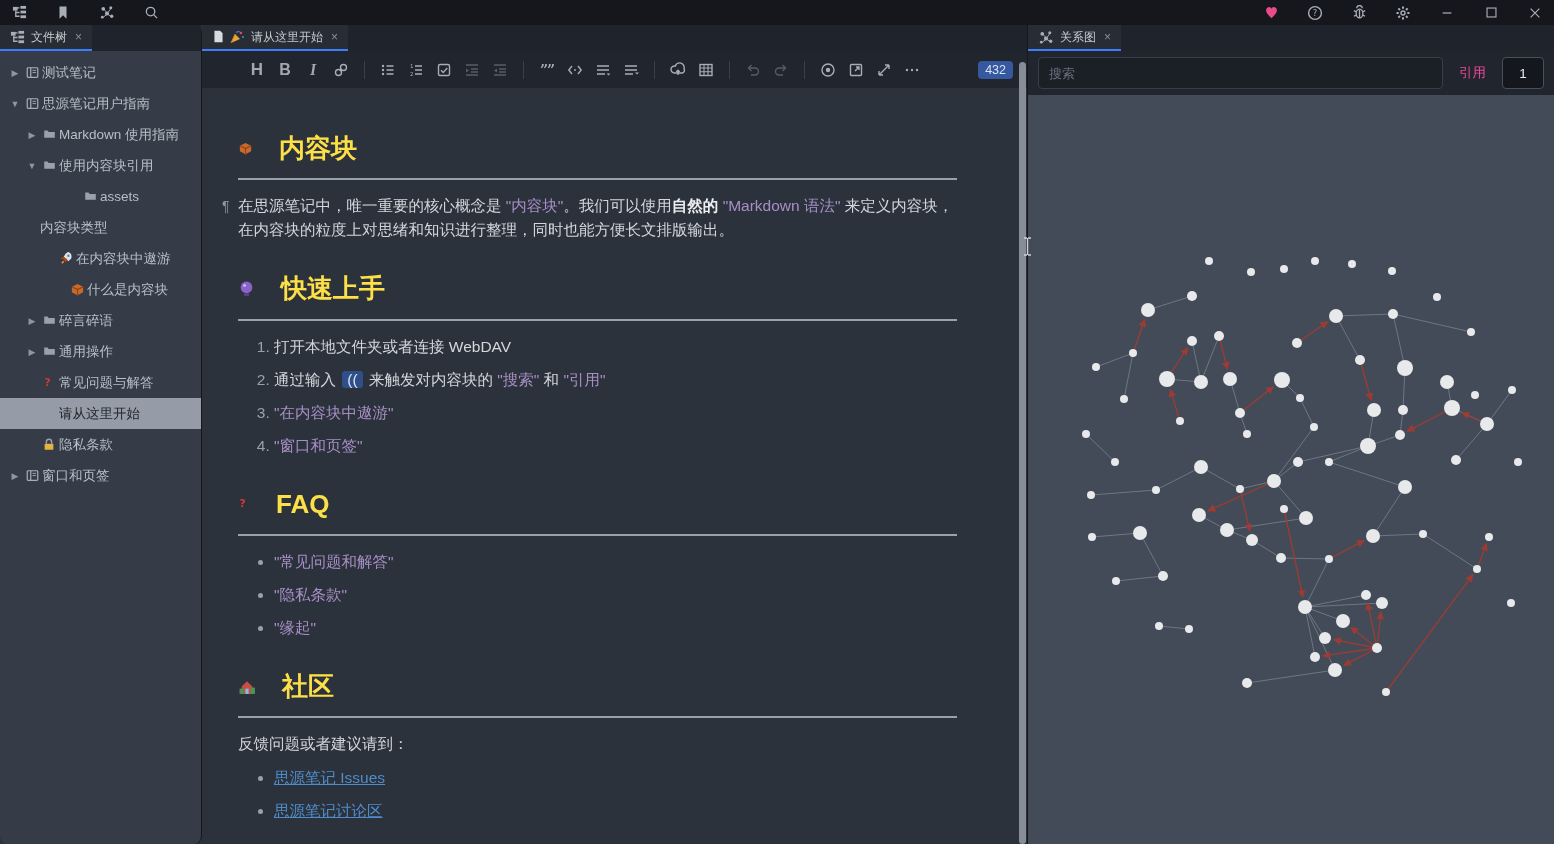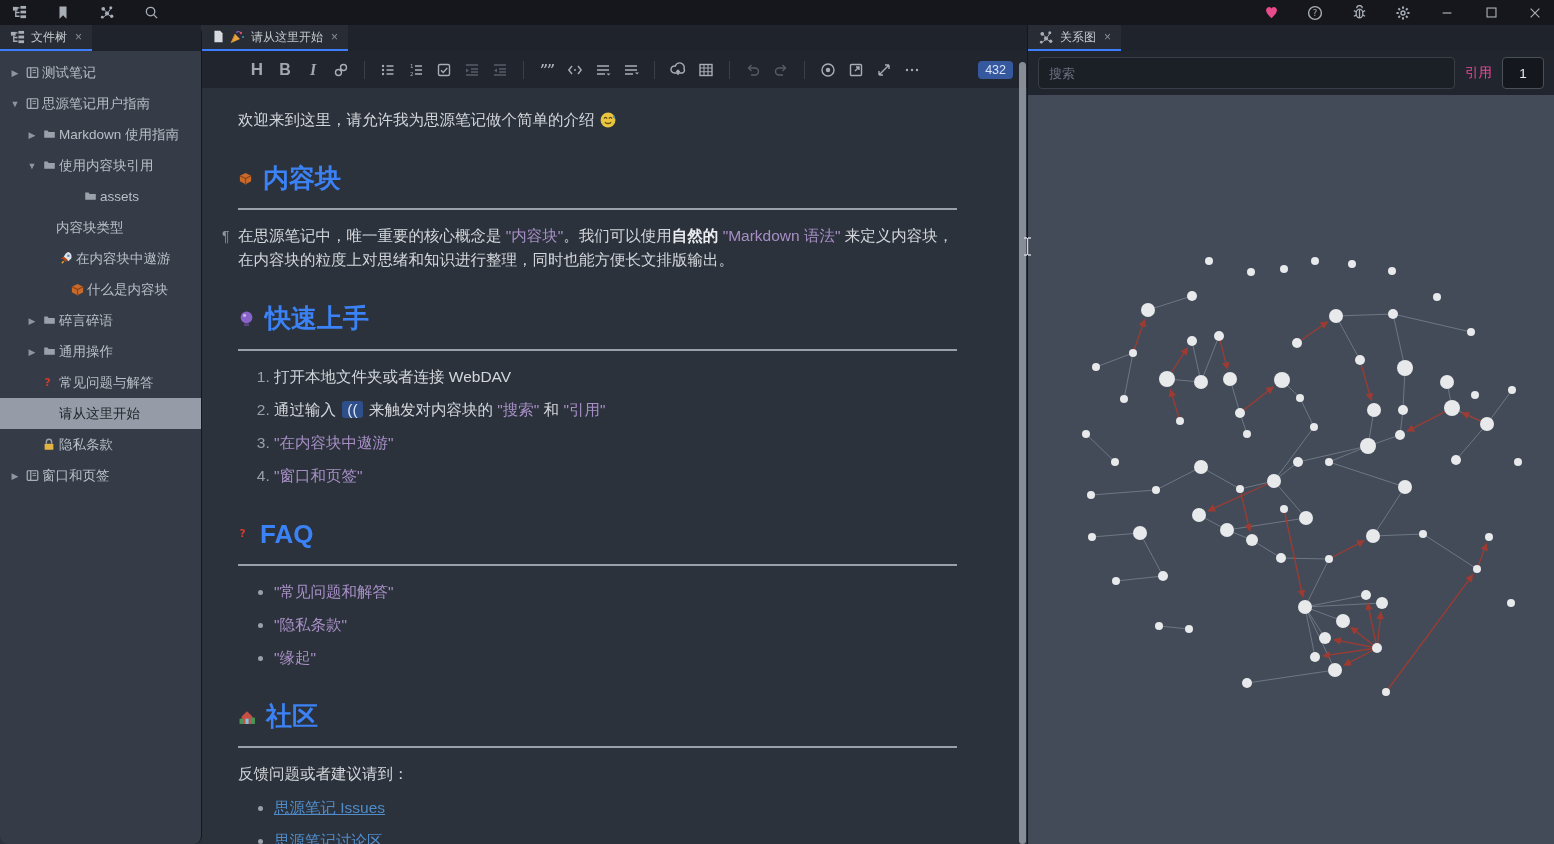--- a/index.html
+++ b/index.html
@@ -44,35 +44,35 @@
   .tbtn.bH { font-weight:bold; font-size:17px; }
   .tbtn.bB { font-weight:bold; font-size:16px; }
   .tbtn.bI { font-style:italic; font-family:"Liberation Serif","DejaVu Serif",serif; font-weight:bold; font-size:16px; }
   .tsep { width:1px; height:18px; background:#3a3f48; margin:0 8px; }
   .charcount { margin-left:auto; background:#35589f; color:#d9e4f7; font-size:12.5px; border-radius:4px; padding:2px 7px; }
 
   
   .doccontent { flex:1; overflow:hidden; position:relative; padding:14px 70px 0 36px; color:#d3d6db; font-size:15.5px; line-height:1.55; }
   .doccontent p { margin:6px 0 10px 0; position:relative; }
   .pilcrow { position:absolute; left:-16px; top:2px; color:#8d939c; font-size:14px; }
-  h2.dh { color:#3b82f6; font-size:26px; font-weight:bold; margin:26px 0 14px 0; padding-bottom:10px;
-    border-bottom:2px solid #9ba1ab; display:flex; align-items:center; gap:10px; }
+  h2.dh { color:#fde047; font-size:26px; font-weight:bold; margin:26px 0 14px 0; padding-bottom:10px;
+    border-bottom:2px solid #9ba1ab; display:flex; align-items:center; gap:26px; }
   h2.dh .hicon { display:inline-flex; }
   .ref { color:#a78fc6; cursor:pointer; }
   .blink { color:#4f8cc9; text-decoration:underline; cursor:pointer; }
   b.strong { color:#eceef1; }
   .kbd { background:#2f4f8a; color:#dbe4f2; border-radius:3px; padding:0 5px; margin:0 2px; }
   ol.dol, ul.dul { margin:10px 0 16px 0; padding-left:36px; }
   ol.dol li, ul.dul li { margin:9px 0; }
   ol.dol li::marker, ul.dul li::marker { color:#9aa0a8; }
   .vscroll { position:absolute; right:1px; top:37px; bottom:0; width:7px; background:#868d97; border-radius:4px; cursor:pointer; }
   .ibeam { position:absolute; color:#cdd2d9; }
 
   
-  .graph-controls { height:44px; background:#21252d; display:flex; align-items:center; padding:0 10px; gap:10px; flex:0 0 44px; }
+  .graph-controls { height:44px; background:#21252d; display:flex; align-items:center; padding:0 10px; gap:16px; flex:0 0 44px; }
   .gsearch { flex:1; height:32px; background:#1b1f26; border:1px solid #383e48; border-radius:4px;
     color:#cfd3d9; font-size:13px; padding:0 10px; outline:none; }
   .gsearch::placeholder { color:#6b7280; }
   .reflabel { color:#ec4899; font-size:13.5px; }
   .refbox { width:42px; height:32px; background:#14171d; border:1px solid #4a5058; border-radius:4px;
     color:#e8eaed; font-size:13.5px; display:flex; align-items:center; justify-content:center; cursor:text; }
   .gcanvas { flex:1; background:#434b58; min-height:0; }
   .gcanvas svg { display:block; }
 </style>
 </head>
@@ -216,21 +216,21 @@
           </div>
           <div class="trow" style="padding-left: 66px;">
             <span class="arrow"></span>
             <span class="ticon">
               <svg width="15" height="13" viewBox="0 0 16 16" fill="none">
                 <path d="M1.5 3h4l1.5 2h7.5v7h-13z" fill="#9aa1ab"></path>
               </svg>
             </span>
             <span class="tlabel">assets</span>
           </div>
-          <div class="trow" style="padding-left: 42px;">
+          <div class="trow" style="padding-left: 26px;">
             <span class="arrow"></span>
             <span class="tlabel">内容块类型</span>
           </div>
           <div class="trow" style="padding-left: 42px;">
             <span class="arrow"></span>
             <span class="ticon">
               <svg width="15" height="15" viewBox="0 0 16 16" fill="none">
                 <path d="M10 1c3 1 4 4 3 7l-3 3-5-5 2-3c1-1 2-2 3-2z" fill="#dfe3e8"></path>
                 <path d="M5 6L2 8l3 1 2 3 2-3" fill="#b8470f"></path>
                 <circle cx="10" cy="5" r="1.4" fill="#4f8cc9"></circle>
@@ -445,28 +445,20 @@
           <span class="tbtn">
             <svg width="16" height="16" viewBox="0 0 16 16" fill="none">
               <circle cx="3" cy="8" r="1.2" fill="#a8aeb6"></circle>
               <circle cx="8" cy="8" r="1.2" fill="#a8aeb6"></circle>
               <circle cx="13" cy="8" r="1.2" fill="#a8aeb6"></circle>
             </svg>
           </span>
           <span class="charcount">432</span>
         </div>
       <div class="doccontent" id="doc">
-          <p>欢迎来到这里，请允许我为思源笔记做个简单的介绍 <span style="display:inline-flex;vertical-align:-3px">
-              <svg width="17" height="17" viewBox="0 0 16 16" fill="none">
-                <circle cx="8.5" cy="8.5" r="7" fill="#e8c63d"></circle>
-                <path d="M5 7.2a1.2 1.2 0 0 1 2.4 0 M9.6 7.2a1.2 1.2 0 0 1 2.4 0" stroke="#6b4e12" stroke-width="1.2" fill="none"></path>
-                <path d="M5.5 10.5q3 2.6 6 0" stroke="#6b4e12" stroke-width="1.2" fill="none"></path>
-                <path d="M13.5 4.5q1.4 1 .6 2.4" stroke="#4f8cc9" stroke-width="1.6" fill="none"></path>
-              </svg>
-            </span></p>
           <h2 class="dh">
             <span class="hicon">
               <svg width="15" height="15" viewBox="0 0 16 16" fill="none">
                 <path d="M2 5l6-3 6 3v6l-6 3-6-3z" fill="#c96a2a"></path>
                 <path d="M2 5l6 3 6-3 M8 8v7" stroke="#8a4418" stroke-width="1.2"></path>
               </svg>
             </span>
             <span>内容块</span>
           </h2>
           <p><span class="pilcrow">¶</span>在思源笔记中，唯一重要的核心概念是 <span class="ref">"内容块"</span>。我们可以使用<b class="strong">自然的</b> <span class="ref">"Markdown 语法"</span> 来定义内容块，在内容块的粒度上对思绪和知识进行整理，同时也能方便长文排版输出。</p>

